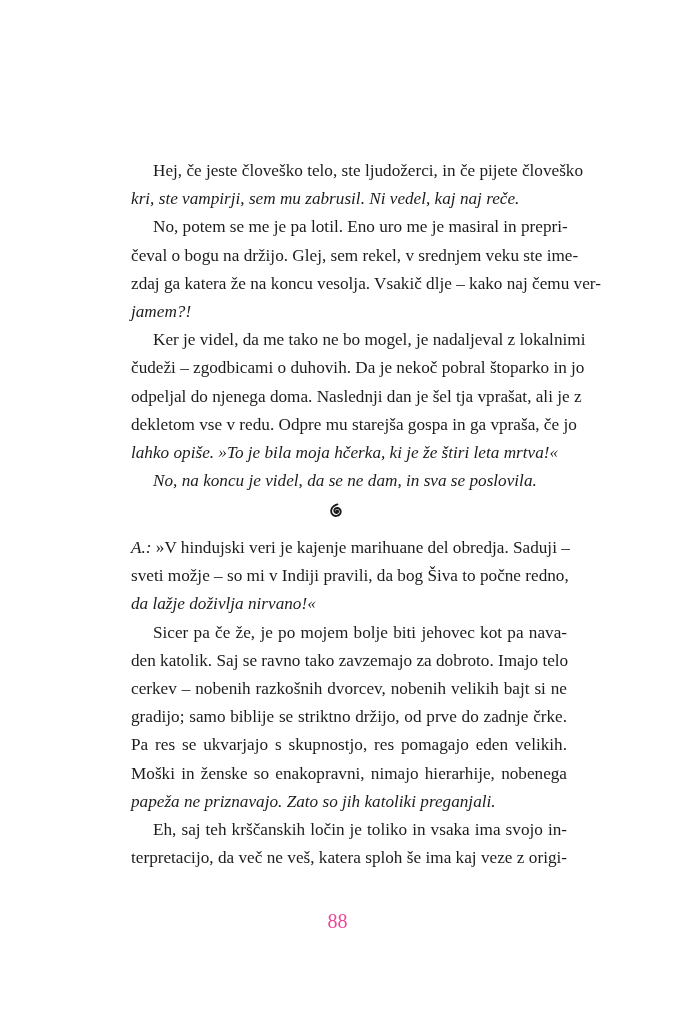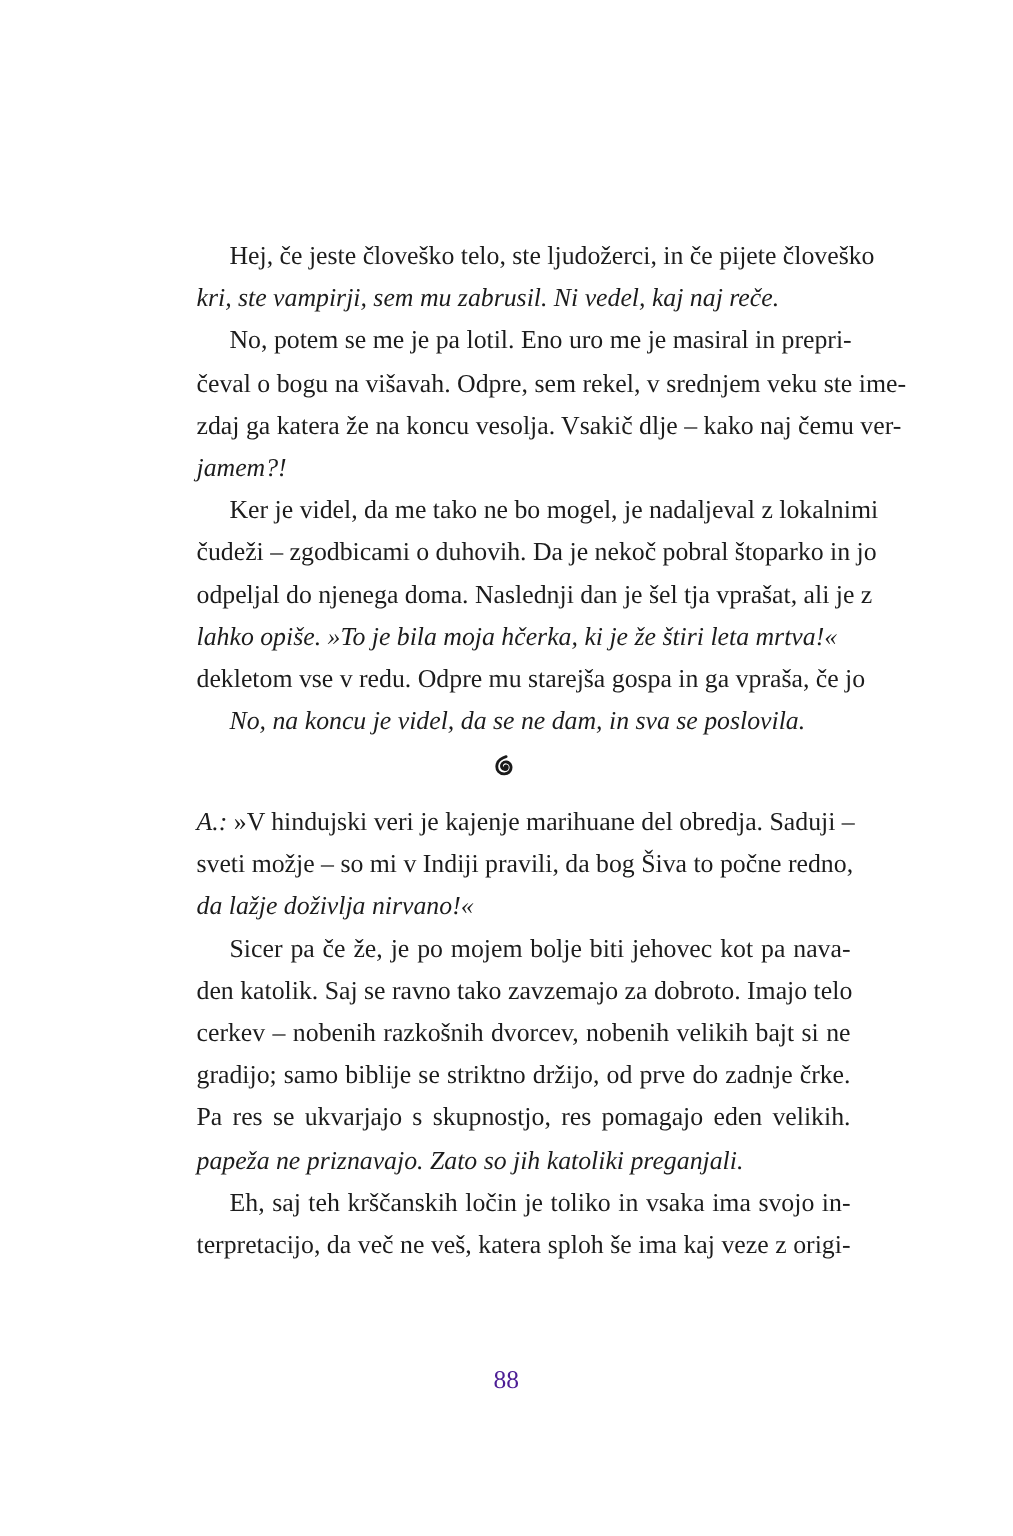--- a/index.html
+++ b/index.html
@@ -48,22 +48,22 @@
     }
     .speaker {
       font-style: italic;
     }
     .page-number {
       position: absolute;
       left: 0;
       width: 675px;
       top: 866px;
       text-align: center;
-      font-size: 17px;
-      color: #4c1d95;
+      font-size: 20px;
+      color: #ec4899;
     }
     
     .line {
       display: block;
       text-align: justify;
       text-align-last: justify;
       white-space: nowrap;
       height: 28.2px;
       overflow: visible;
     }
@@ -77,31 +77,31 @@
 
   <div class="text-block section-one">
 
     <div>
       <span class="line ind">Hej, če jeste človeško telo, ste ljudožerci, in če pijete človeško</span>
       <span class="line end">kri, ste vampirji, sem mu zabrusil. Ni vedel, kaj naj reče.</span>
     </div>
 
     <div>
       <span class="line ind">No, potem se me je pa lotil. Eno uro me je masiral in prepri-</span>
-      <span class="line">čeval o bogu na višavah. Odpre, sem rekel, v srednjem veku ste ime-</span>
+      <span class="line">čeval o bogu na držijo. Glej, sem rekel, v srednjem veku ste ime-</span>
       <span class="line">zdaj ga katera že na koncu vesolja. Vsakič dlje – kako naj čemu ver-</span>
       <span class="line end">jamem?!</span>
     </div>
 
     <div>
       <span class="line ind">Ker je videl, da me tako ne bo mogel, je nadaljeval z lokalnimi</span>
       <span class="line">čudeži – zgodbicami o duhovih. Da je nekoč pobral štoparko in jo</span>
       <span class="line">odpeljal do njenega doma. Naslednji dan je šel tja vprašat, ali je z</span>
+      <span class="line">dekletom vse v redu. Odpre mu starejša gospa in ga vpraša, če jo</span>
       <span class="line end">lahko opiše. »To je bila moja hčerka, ki je že štiri leta mrtva!«</span>
-      <span class="line">dekletom vse v redu. Odpre mu starejša gospa in ga vpraša, če jo</span>
     </div>
 
     <div>
       <span class="line ind end">No, na koncu je videl, da se ne dam, in sva se poslovila.</span>
     </div>
   </div>
 
   <svg class="ornament" viewBox="0 0 20 22">
     <path d="M10.5 11.5 C 10.5 10.2, 12.2 10.2, 12.2 11.6 C 12.2 13.4, 9.4 13.6, 8.6 11.8 C 7.6 9.6, 9.6 7.6, 11.8 8.0 C 14.6 8.5, 15.4 11.8, 14.0 14.0 C 12.4 16.4, 8.4 16.6, 6.4 14.4 C 4.4 12.2, 5.0 8.0, 7.6 6.2 C 8.8 5.4, 10.0 4.8, 11.4 4.4" fill="none" stroke="#1a1a1a" stroke-width="1.9" stroke-linecap="round"></path>
   </svg>
@@ -114,20 +114,21 @@
       <span class="line end">da lažje doživlja nirvano!«</span>
     </div>
 
 
     <div>
       <span class="line ind">Sicer pa če že, je po mojem bolje biti jehovec kot pa nava-</span>
       <span class="line">den katolik. Saj se ravno tako zavzemajo za dobroto. Imajo telo</span>
       <span class="line">cerkev – nobenih razkošnih dvorcev, nobenih velikih bajt si ne</span>
       <span class="line">gradijo; samo biblije se striktno držijo, od prve do zadnje črke.</span>
       <span class="line">Pa res se ukvarjajo s skupnostjo, res pomagajo eden velikih.</span>
+      <span class="line">Moški in ženske so enakopravni, nimajo hierarhije, nobenega</span>
       <span class="line end">papeža ne priznavajo. Zato so jih katoliki preganjali.</span>
     </div>
 
     <div>
       <span class="line ind">Eh, saj teh krščanskih ločin je toliko in vsaka ima svojo in-</span>
       <span class="line">terpretacijo, da več ne veš, katera sploh še ima kaj veze z origi-</span>
     </div>
   </div>
 
   <div class="page-number">88</div>

